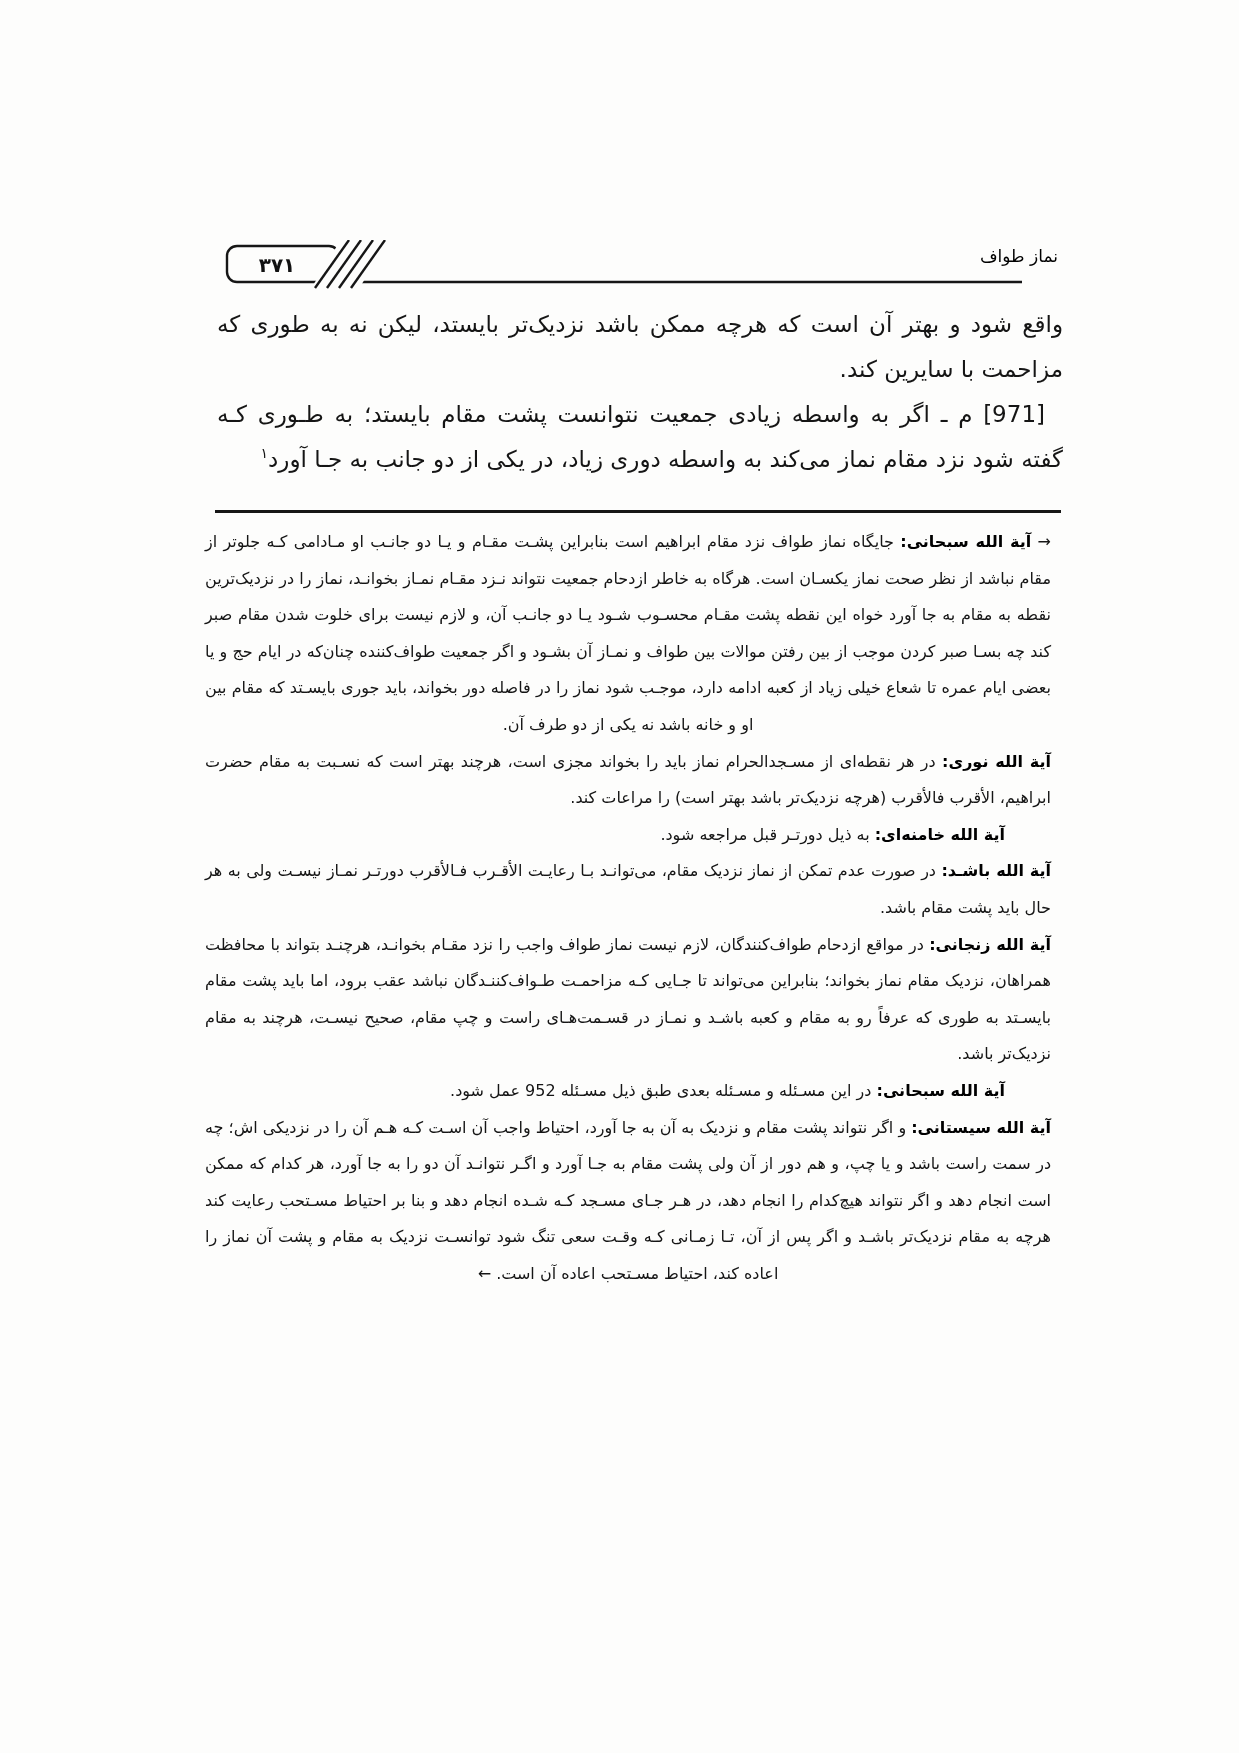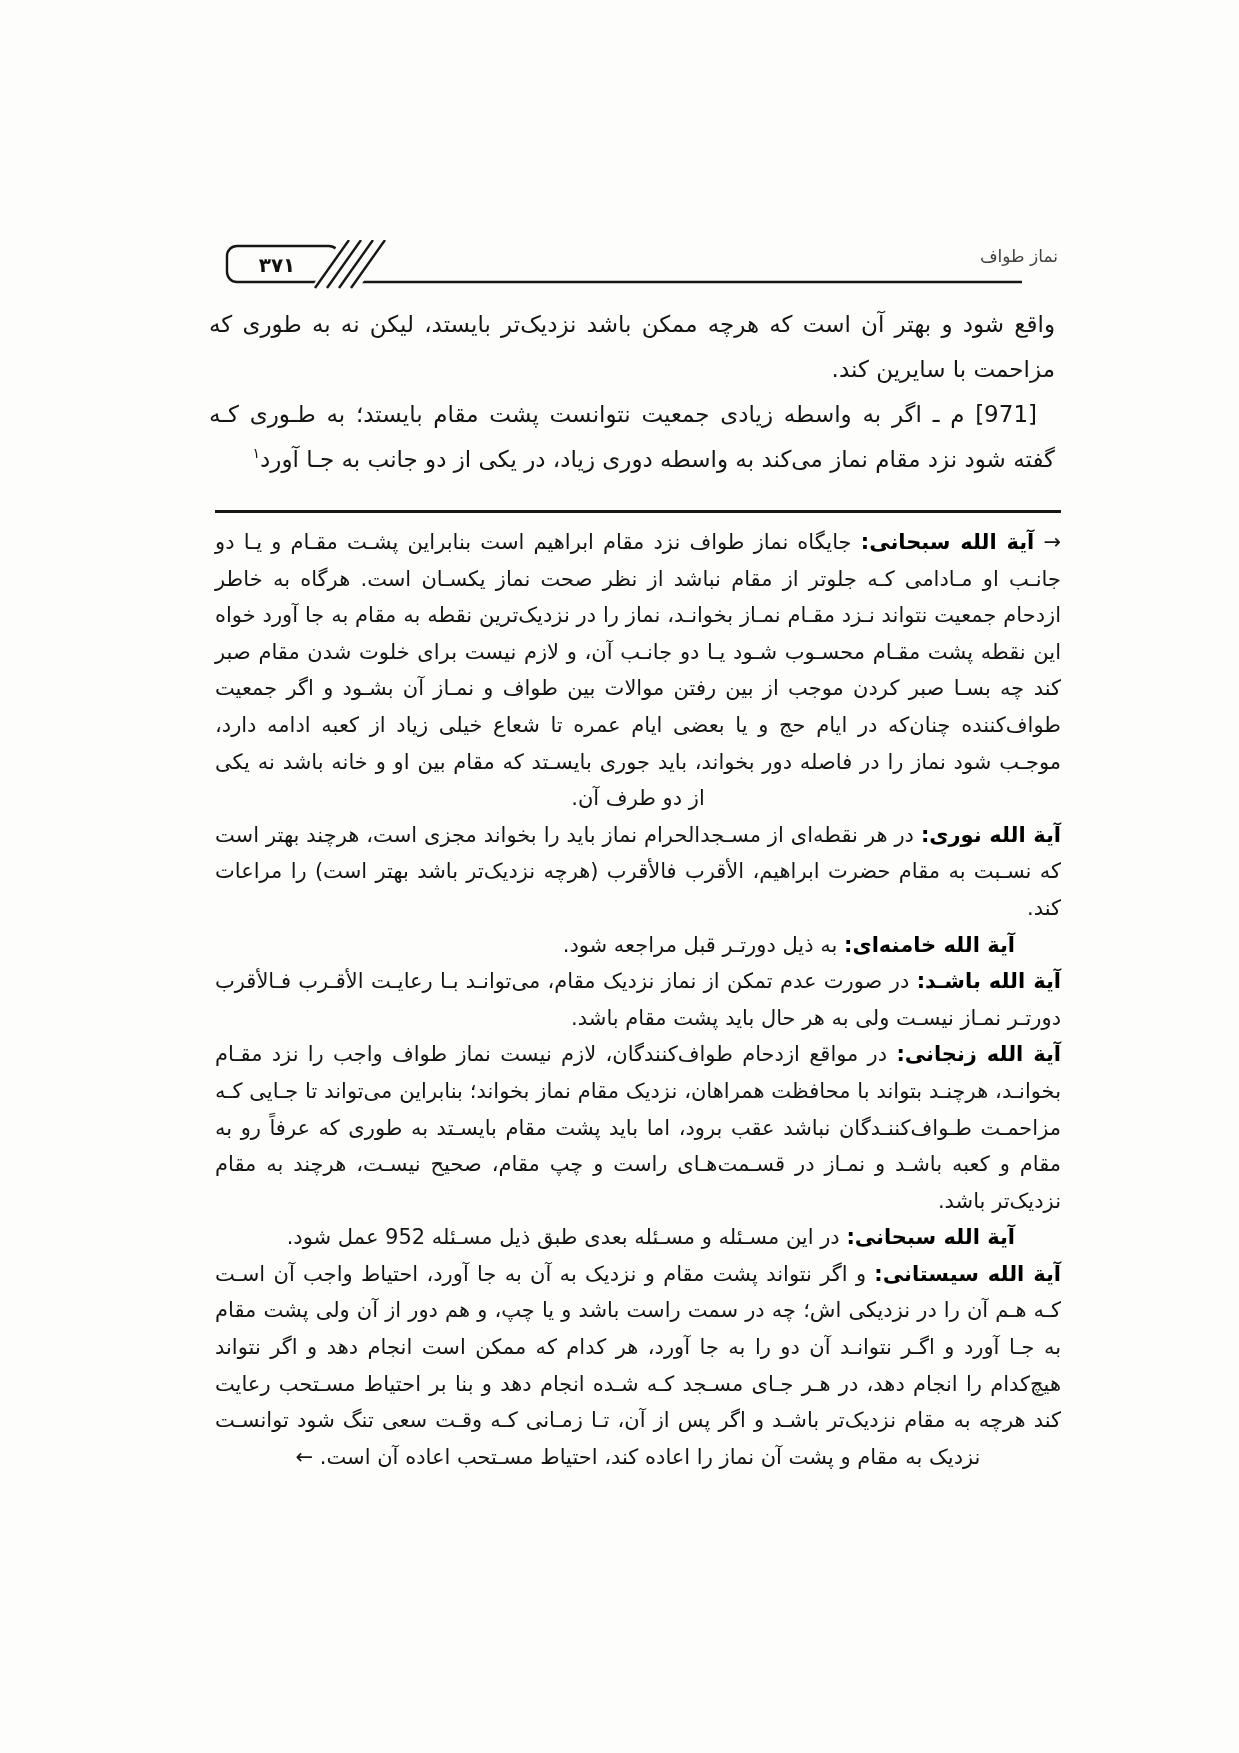--- a/index.html
+++ b/index.html
@@ -14,35 +14,35 @@
     direction: rtl;
     overflow: hidden;
   }
   
   .running-title {
     position: absolute;
     top: 246px;
     right: 181px;
     font-size: 17px;
     letter-spacing: 0.2px;
-    color: #404040;
+    color: #000000;
   }
   .header-ornament {
     position: absolute;
     top: 240px;
     left: 177px;
     width: 847px;
     height: 50px;
     direction: ltr;
   }
   
   .body-text {
     position: absolute;
     top: 302px;
-    right: 184px;
+    right: 176px;
     width: 846px;
     font-size: 23px;
     line-height: 45px;
     text-align: justify;
     text-align-last: right;
   }
   .body-text p { margin: 0; }
   .body-text p.indent { text-indent: 18px; }
   .body-text sup {
     font-size: 14px;
@@ -55,23 +55,23 @@
     position: absolute;
     top: 510px;
     right: 178px;
     width: 846px;
     height: 3px;
     background: #161616;
   }
   .footnotes {
     position: absolute;
     top: 524px;
-    right: 178px;
+    right: 188px;
     width: 846px;
-    font-size: 21px;
+    font-size: 16px;
     line-height: 36.6px;
     text-align: justify;
     text-align-last: right;
   }
   .footnotes p { margin: 0; }
   .footnotes p.inset { padding-right: 46px; }
   .footnotes p.center-last { text-align-last: center; }
   .fn-name { font-weight: bold; color: #000; }
   .fn-prefix { font-weight: normal; }
   .fn-arrow { font-weight: normal; }

